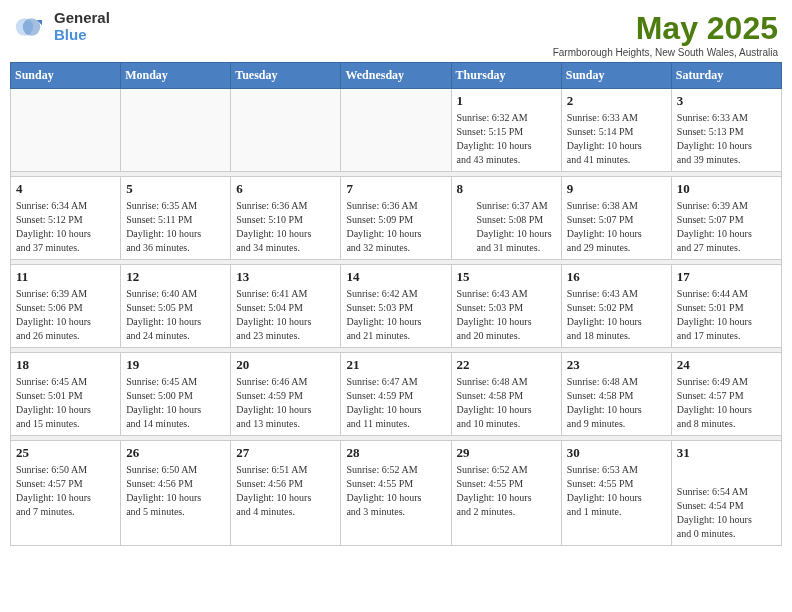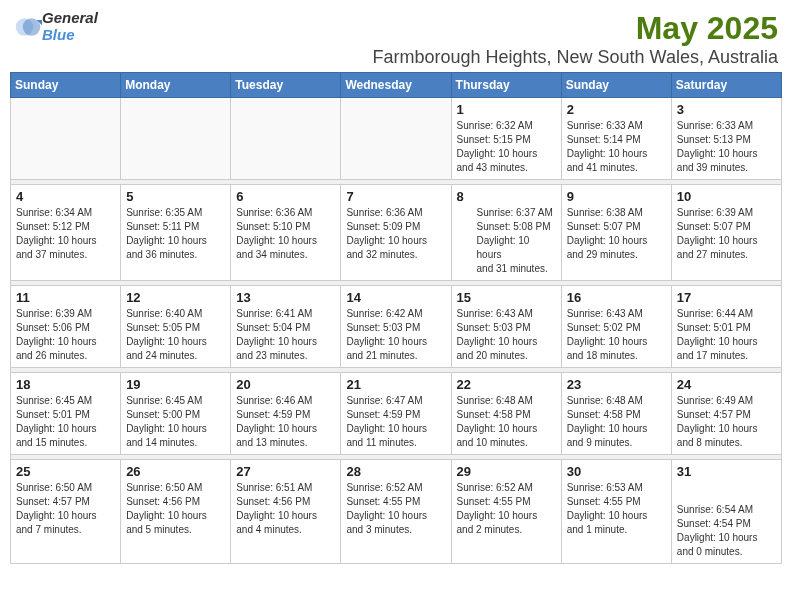--- a/index.html
+++ b/index.html
@@ -13,22 +13,21 @@
     .header {
       display: flex;
       justify-content: space-between;
       align-items: flex-start;
       margin-bottom: 4px;
       padding: 0 4px;
     }
     .logo {
       display: flex;
       align-items: center;
-      gap: 0;
-      font-style: italic;
+      gap: 12px;
     }
     .logo-text {
       display: flex;
       flex-direction: column;
       line-height: 1.1;
     }
     .logo-general {
       font-size: 15px;
       font-weight: bold;
       color: #333;
@@ -44,27 +43,28 @@
     }
     .title-block {
       text-align: right;
     }
     .month-year {
       font-size: 32px;
       font-weight: bold;
       color: #4d7c0f;
     }
     .location {
-      font-size: 18px;
+      font-size: 10px;
       color: #444;
     }
     .calendar {
       width: 100%;
       border-collapse: collapse;
       margin-top: 4px;
+      font-family: Liberation Serif, serif;
     }
     .calendar th {
       background-color: #4a7fc1;
       color: #fff;
       font-size: 12px;
       font-weight: bold;
       padding: 5px 4px;
       text-align: left;
       border: 1px solid #3a6aa0;
     }

